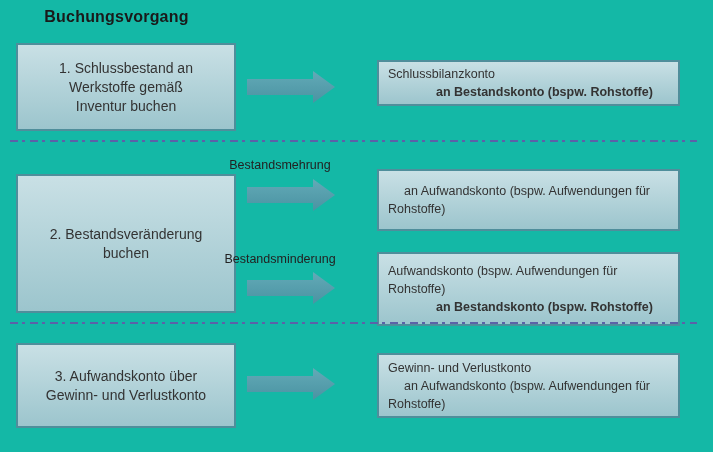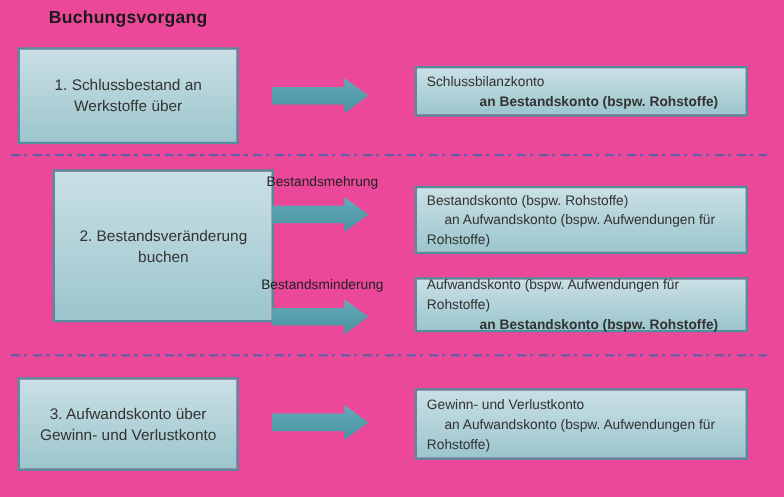--- a/index.html
+++ b/index.html
@@ -1,60 +1,60 @@
 <!DOCTYPE html>
 <html style="--box-fill-top: #c9e0e5; --box-fill-bottom: #9cc5cd; --box-border: #4f8e9b; --arrow-top: #63aab7; --arrow-bottom: #4a93a2; --divider: #5c61a8; --text: #333333;"><head>
 <meta charset="utf-8">
 <style>
   html,body{margin:0;padding:0;background:#fff;}
   .canvas{
-    position:relative;width:713px;height:452px;background:#ec4899;overflow:hidden;
+    position:relative;width:713px;height:452px;background:#14b8a6;overflow:hidden;
     font-family:"Liberation Sans","DejaVu Sans",sans-serif;color:#2e2e2e;
   }
   .hdr{
     position:absolute;top:8px;font-size:16px;font-weight:bold;color:#1a1a1a;
     text-align:center;letter-spacing:0.2px;
   }
   .hdr-left{left:16px;width:201px;}
   .hdr-right{left:377px;width:303px;}
   .pbox,.ebox{
     position:absolute;box-sizing:border-box;
     background:linear-gradient(var(--box-fill-top,#c9e0e5),var(--box-fill-bottom,#9cc5cd));
     border:2px solid var(--box-border,#4f8e9b);
   }
   .pbox{
-    left:16px;width:201px;display:flex;flex-direction:column;
+    left:16px;width:220px;display:flex;flex-direction:column;
     align-items:center;justify-content:center;text-align:center;
     font-size:14px;line-height:19px;color:#333333;
   }
   .pbox-1{top:43px;height:88px;}
-  .pbox-2{top:154px;height:139px;margin-left:32px;}
+  .pbox-2{top:174px;height:139px;}
   .pbox-3{top:343px;height:85px;text-align:right;}
   .ebox{
     left:377px;width:303px;display:flex;flex-direction:column;justify-content:center;
     font-size:12.5px;line-height:18px;color:#333333;padding:5px 9px;
   }
   .ebox-1{top:60px;height:46px;}
   .ebox-2{top:169px;height:62px;}
-  .ebox-3{top:252px;height:50px;}
+  .ebox-3{top:252px;height:74px;}
   .ebox-4{top:353px;height:65px;}
   .ln{display:block;}
   .ind-16{padding-left:16px;}
   .ind-48{padding-left:48px;font-weight:bold;}
   .arrow{
     position:absolute;left:247px;width:88px;height:32px;
     background:linear-gradient(var(--arrow-top,#63aab7),var(--arrow-bottom,#4a93a2));
     clip-path:polygon(0 25%,75% 25%,75% 0,100% 50%,75% 100%,75% 75%,0 75%);
   }
   .arrow-1{top:71px;}
   .arrow-2{top:179px;}
   .arrow-3{top:272px;}
   .arrow-4{top:368px;}
   .arrow-label{
-    position:absolute;left:231px;width:124px;text-align:center;
+    position:absolute;left:218px;width:124px;text-align:center;
     font-size:12.5px;color:#222222;
   }
   .lbl-mehrung{top:158px;}
   .lbl-minderung{top:252px;text-align:center;}
   .divider{
     position:absolute;left:10px;width:687px;height:2px;
     background:repeating-linear-gradient(90deg,
       var(--divider,#5c61a8) 0 8px,transparent 8px 12px,
       var(--divider,#5c61a8) 12px 15px,transparent 15px 20px);
   }
@@ -63,39 +63,39 @@
 </style>
 </head>
 <body>
 
 <div class="canvas">
 
   <div class="hdr hdr-left">Buchungsvorgang</div>
 
   <div class="pbox pbox-1">
     <span class="ln">1. Schlussbestand an</span>
-    <span class="ln">Werkstoffe über</span>
+    <span class="ln">Werkstoffe gemäß</span>
+    <span class="ln">Inventur buchen</span>
   </div>
   <div class="arrow arrow-1"></div>
   <div class="ebox ebox-1">
     <span class="ln">Schlussbilanzkonto</span>
     <span class="ln ind-48">an Bestandskonto (bspw. Rohstoffe)</span>
   </div>
 
   <div class="divider divider-1"></div>
 
   <div class="pbox pbox-2">
     <span class="ln">2. Bestandsveränderung</span>
     <span class="ln">buchen</span>
   </div>
 
   <div class="arrow-label lbl-mehrung">Bestandsmehrung</div>
   <div class="arrow arrow-2"></div>
   <div class="ebox ebox-2">
-    <span class="ln">Bestandskonto (bspw. Rohstoffe)</span>
     <span class="ln ind-16">an Aufwandskonto (bspw. Aufwendungen für</span>
     <span class="ln">Rohstoffe)</span>
   </div>
 
   <div class="arrow-label lbl-minderung">Bestandsminderung</div>
   <div class="arrow arrow-3"></div>
   <div class="ebox ebox-3">
     <span class="ln">Aufwandskonto (bspw. Aufwendungen für</span>
     <span class="ln">Rohstoffe)</span>
     <span class="ln ind-48">an Bestandskonto (bspw. Rohstoffe)</span>

